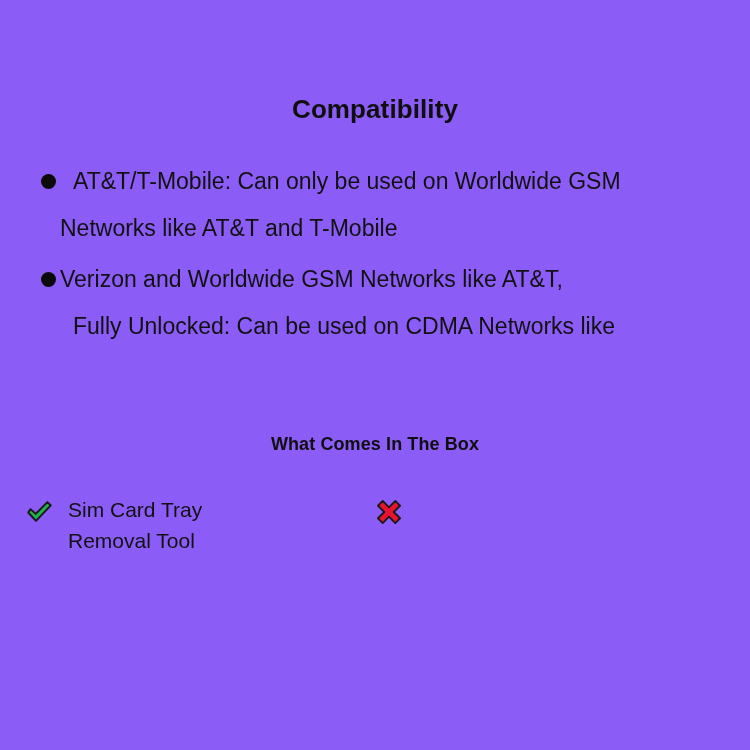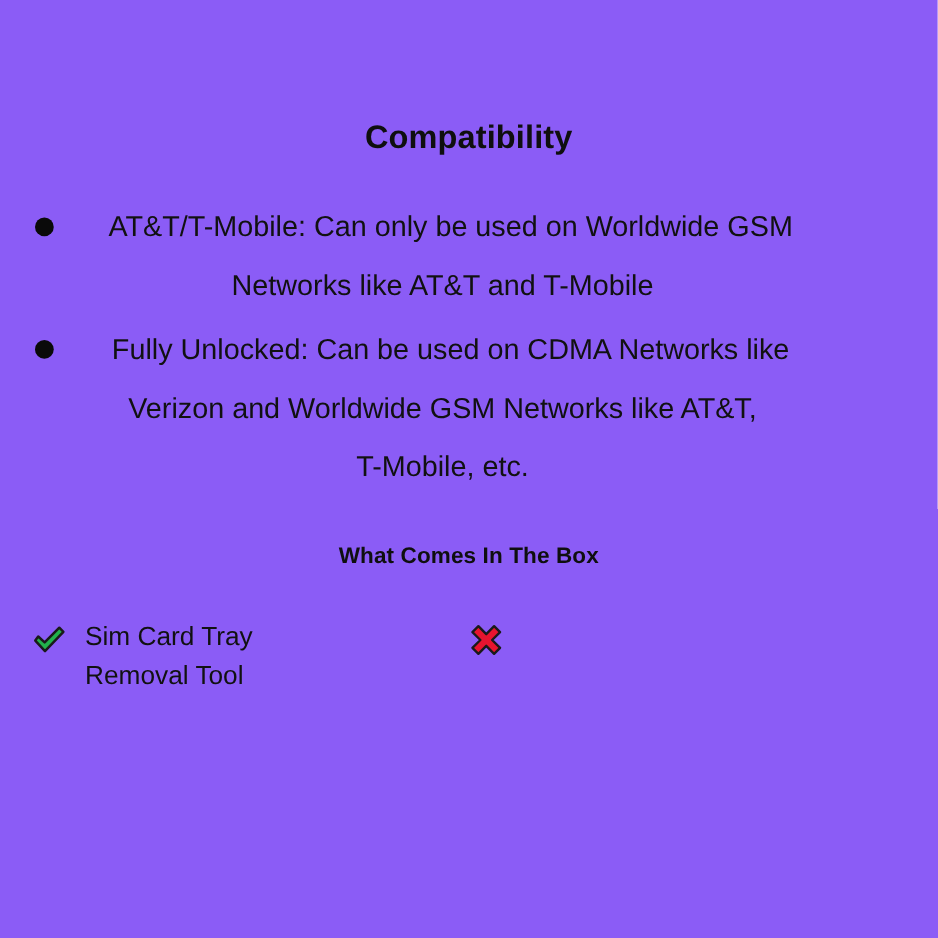--- a/index.html
+++ b/index.html
@@ -41,23 +41,22 @@
   #title-box {
     top: 428px;
     font-size: 18px;
     line-height: 32px;
   }
 
   
   .compat-list {
     position: absolute;
     top: 158px;
-    left: 3px;
+    left: 16px;
     width: 658px;
-    text-align: center;
   }
   .compat-item {
     position: relative;
     margin-bottom: 4px;
   }
   .compat-line {
     font-size: 23px;
     line-height: 47px;
     color: #111111;
     white-space: nowrap;
@@ -127,23 +126,22 @@
   <div class="compat-list">
 
     <div class="compat-item">
       <span class="bullet-dot"></span>
       <div class="compat-line first">AT&amp;T/T-Mobile: Can only be used on Worldwide GSM</div>
       <div class="compat-line cont">Networks like AT&amp;T and T-Mobile</div>
     </div>
 
     <div class="compat-item">
       <span class="bullet-dot"></span>
+      <div class="compat-line cont">Verizon and Worldwide GSM Networks like AT&amp;T,</div>
       <div class="compat-line first">Fully Unlocked: Can be used on CDMA Networks like</div>
-      <div class="compat-line cont">Verizon and Worldwide GSM Networks like AT&amp;T,</div>
-      <div class="compat-line cont">T-Mobile, etc.</div>
     </div>
 
   </div>
 
   <div class="section-title" id="title-box">What Comes In The Box</div>
 
   <div class="box-columns">
 
     <div class="box-col" id="box-col-included">
 

